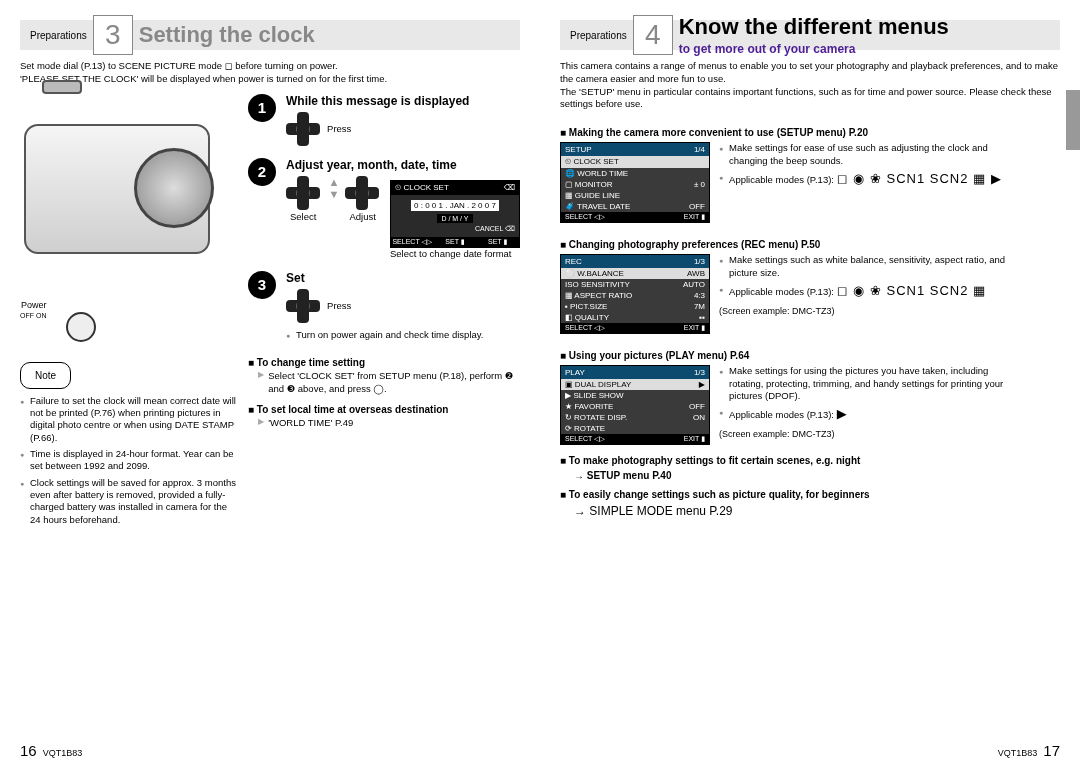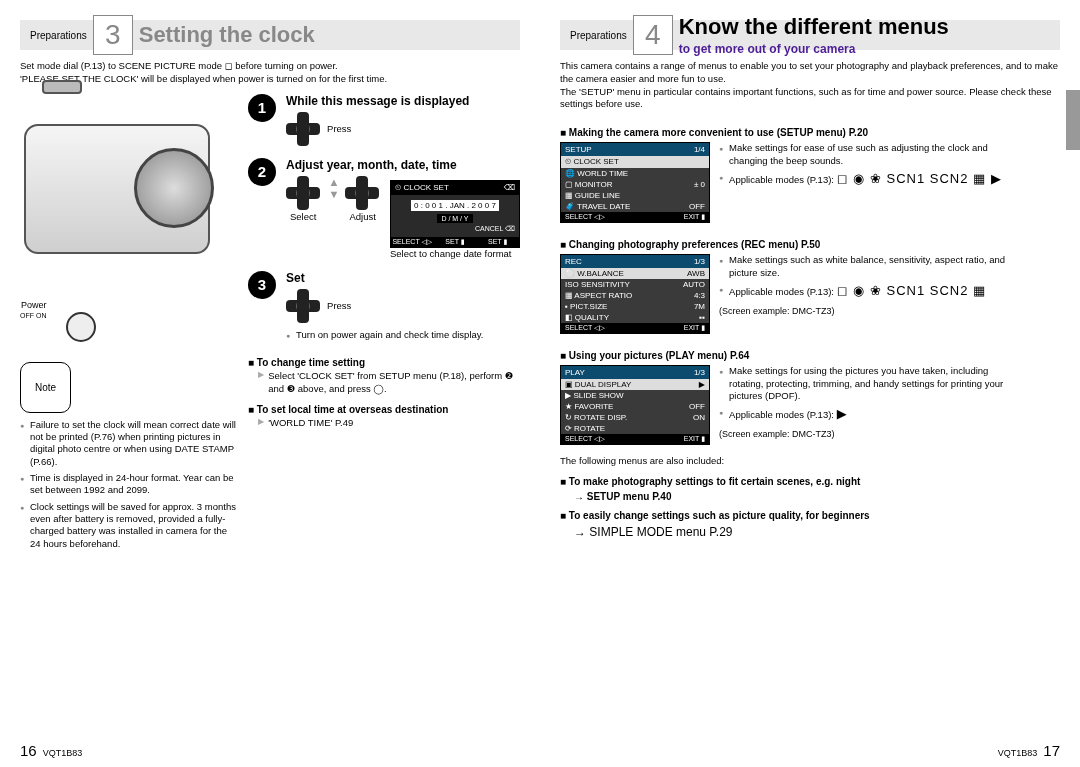--- a/index.html
+++ b/index.html
@@ -83,21 +83,21 @@
     width: 130px; border:1px solid #000; font-size:8px; color:#fff; background:#2a2a2a;
     margin-top:4px;
   }
   .lcd-head { background:#000; display:flex; justify-content:space-between; padding:2px 4px; font-size:8px;}
   .lcd-body { padding:4px; text-align:center;}
   .lcd-row { background:#fff; color:#000; display:inline-block; padding:1px 3px; font-size:8px; margin:1px;}
   .lcd-btns { display:flex; font-size:7px; background:#000;}
   .lcd-btns span{ flex:1; text-align:center; padding:1px 0;}
   .note-pill {
     display:inline-block; border:1px solid #000; border-radius:10px;
-    padding:19px 14px; font-size:10px; margin-top:60px; margin-bottom:6px;
+    padding:7px 14px; font-size:10px; margin-top:60px; margin-bottom:6px;
   }
   .bullet-list { padding-left: 0; list-style: none; }
   .bullet-list li { position:relative; padding-left:10px; font-size:9.5px; line-height:1.3; margin-bottom:4px;}
   .bullet-list li::before { content:"●"; position:absolute; left:0; font-size:7px; top:2px; color:#888;}
   .sub-head { font-size:10px; font-weight:bold; margin-top:8px;}
   .sub-head::before{content:"■ "; color:#000;}
   .arrow-line { display:flex; font-size:9.5px; margin-left:10px; margin-top:2px; line-height:1.35;}
   .arrow-line::before{ content:"▶"; color:#aaa; font-size:8px; margin-right:4px;}
   .footer { position:absolute; bottom:8px; font-size:9px; display:flex; align-items:baseline; gap:6px;}
   .footer-left { left:20px;}
@@ -369,21 +369,20 @@
         <div class="menu-desc">
           <ul class="bullet-list">
             <li>Make settings for using the pictures you have taken, including rotating, protecting, trimming, and handy settings for printing your pictures (DPOF).</li>
             <li><span>Applicable modes (P.13):</span> <span class="modes-icons">▶</span></li>
           </ul>
           <div style="font-size:9px; margin-top:6px;">(Screen example: DMC-TZ3)</div>
         </div>
       </div>
     </div>
 
-    <div class="intro">The following menus are also included:</div>
 
     <div class="sub-head">To make photography settings to fit certain scenes, e.g. night</div>
     <div style="font-size:10px; font-weight:bold; margin:4px 0 8px 14px;">→ SETUP menu P.40</div>
 
     <div class="sub-head">To easily change settings such as picture quality, for beginners</div>
     <div style="font-size:12px; font-weight:normal; margin:4px 0 8px 14px;">→ SIMPLE MODE menu P.29</div>
 
     <div class="footer footer-right">
       <span>VQT1B83</span>
       <span class="pg-num">17</span>

